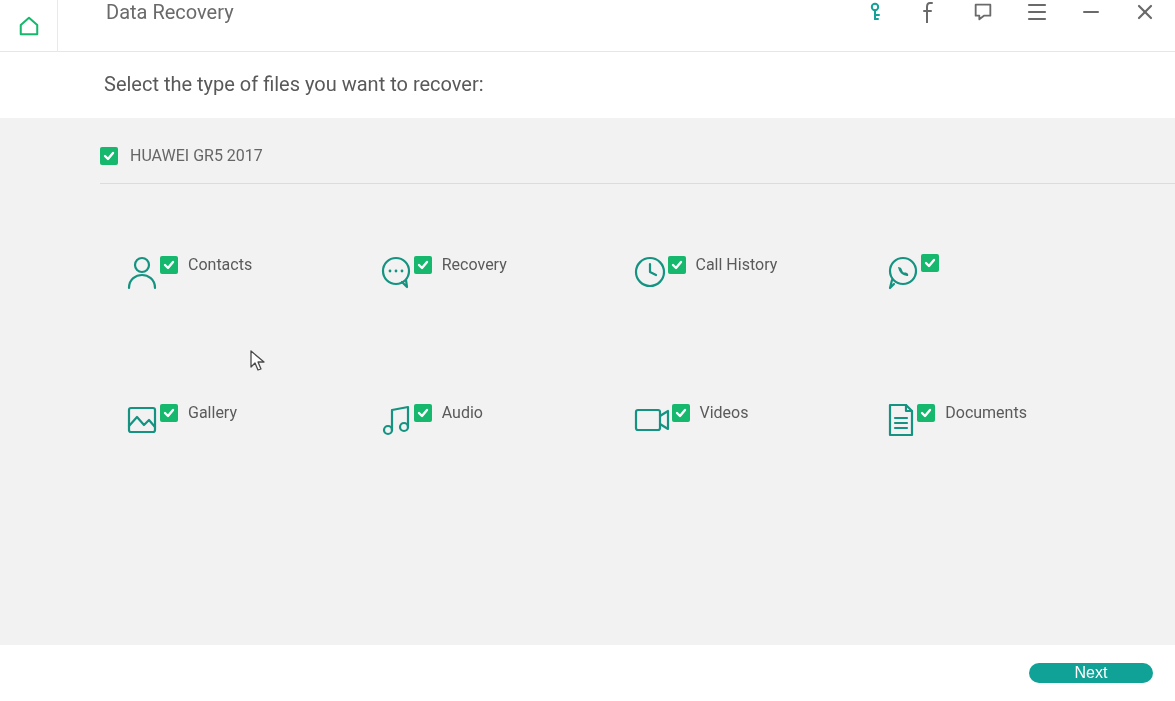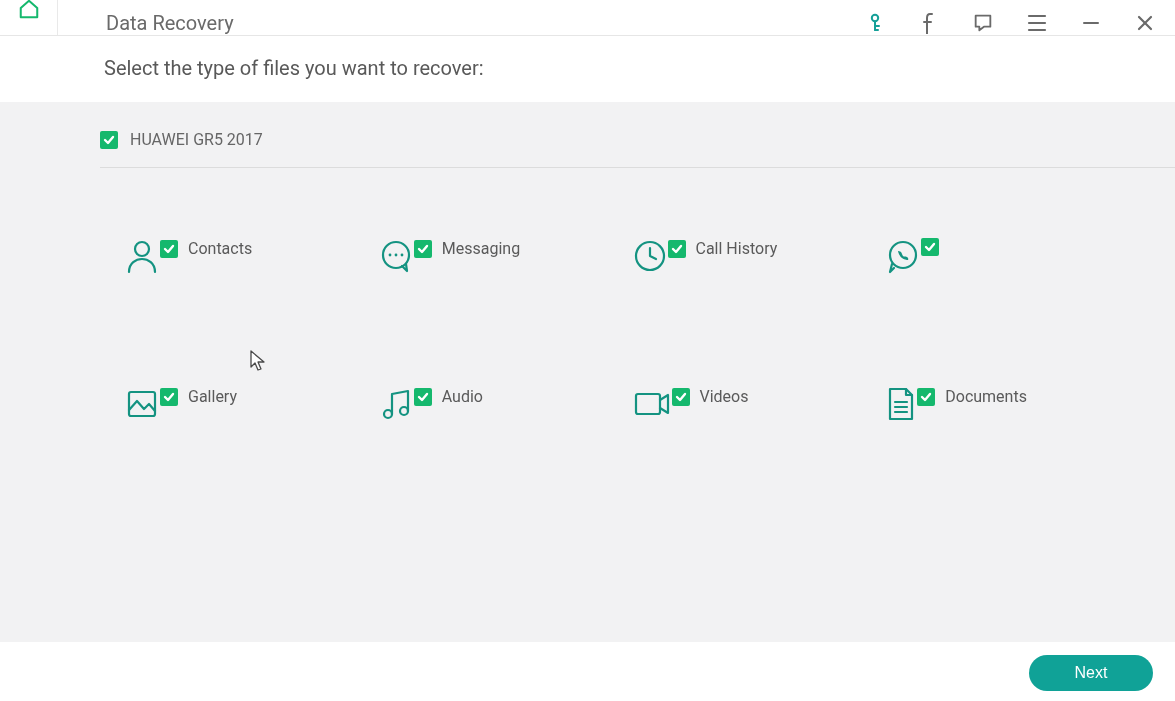--- a/index.html
+++ b/index.html
@@ -6,25 +6,25 @@
   body {
     width: 1175px;
     height: 701px;
     font-family: -apple-system, "Segoe UI", Roboto, Arial, sans-serif;
     background: #ffffff;
     color: #595959;
     overflow: hidden;
     position: relative;
   }
   .titlebar {
-    height: 36px;
-    display: flex;
-    align-items: flex-end;
+    height: 52px;
+    display: flex;
+    align-items: flex-start;
     border-bottom: 1px solid #e6e6e6;
-    padding: 16px 18px 0 0;
+    padding: 0 18px 0 0;
   }
   .home-btn {
     width: 58px;
     height: 52px;
     display: flex;
     align-items: center;
     justify-content: center;
     border-right: 1px solid #e9e9e9;
     cursor: pointer;
   }
@@ -122,21 +122,21 @@
     display: flex;
     align-items: center;
     justify-content: flex-end;
     padding-right: 22px;
   }
   .next-btn {
     background: #10a297;
     color: #ffffff;
     border: none;
     width: 124px;
-    height: 36px;
+    height: 20px;
     border-radius: 18px;
     font-size: 16px;
     cursor: pointer;
   }
   .cursor {
     position: absolute;
     left: 250px;
     top: 350px;
     pointer-events: none;
   }
@@ -226,21 +226,21 @@
             <circle cx="12" cy="17" r="1.4" fill="#149381" stroke="none"></circle>
             <circle cx="18" cy="17" r="1.4" fill="#149381" stroke="none"></circle>
             <circle cx="24" cy="17" r="1.4" fill="#149381" stroke="none"></circle>
           </svg></div>
         <div class="tile-row">
           <div class="chk">
             <svg width="12" height="12" viewBox="0 0 12 12" fill="none" stroke="#ffffff" stroke-width="2.4" stroke-linecap="round" stroke-linejoin="round">
               <path d="M2 6 L5 9 L10 3"></path>
             </svg>
           </div>
-          <span class="tile-label">Messaging</span>
+          <span class="tile-label">Recovery</span>
         </div>
       </div>
       <div class="tile">
         <div class="tile-icon"><svg width="36" height="36" viewBox="0 0 36 36" fill="none" stroke="#149381" stroke-width="2.2" stroke-linecap="round" stroke-linejoin="round">
             <circle cx="18" cy="18" r="14"></circle>
             <path d="M18 10 V18 L24 21"></path>
           </svg></div>
         <div class="tile-row">
           <div class="chk">
             <svg width="12" height="12" viewBox="0 0 12 12" fill="none" stroke="#ffffff" stroke-width="2.4" stroke-linecap="round" stroke-linejoin="round">

